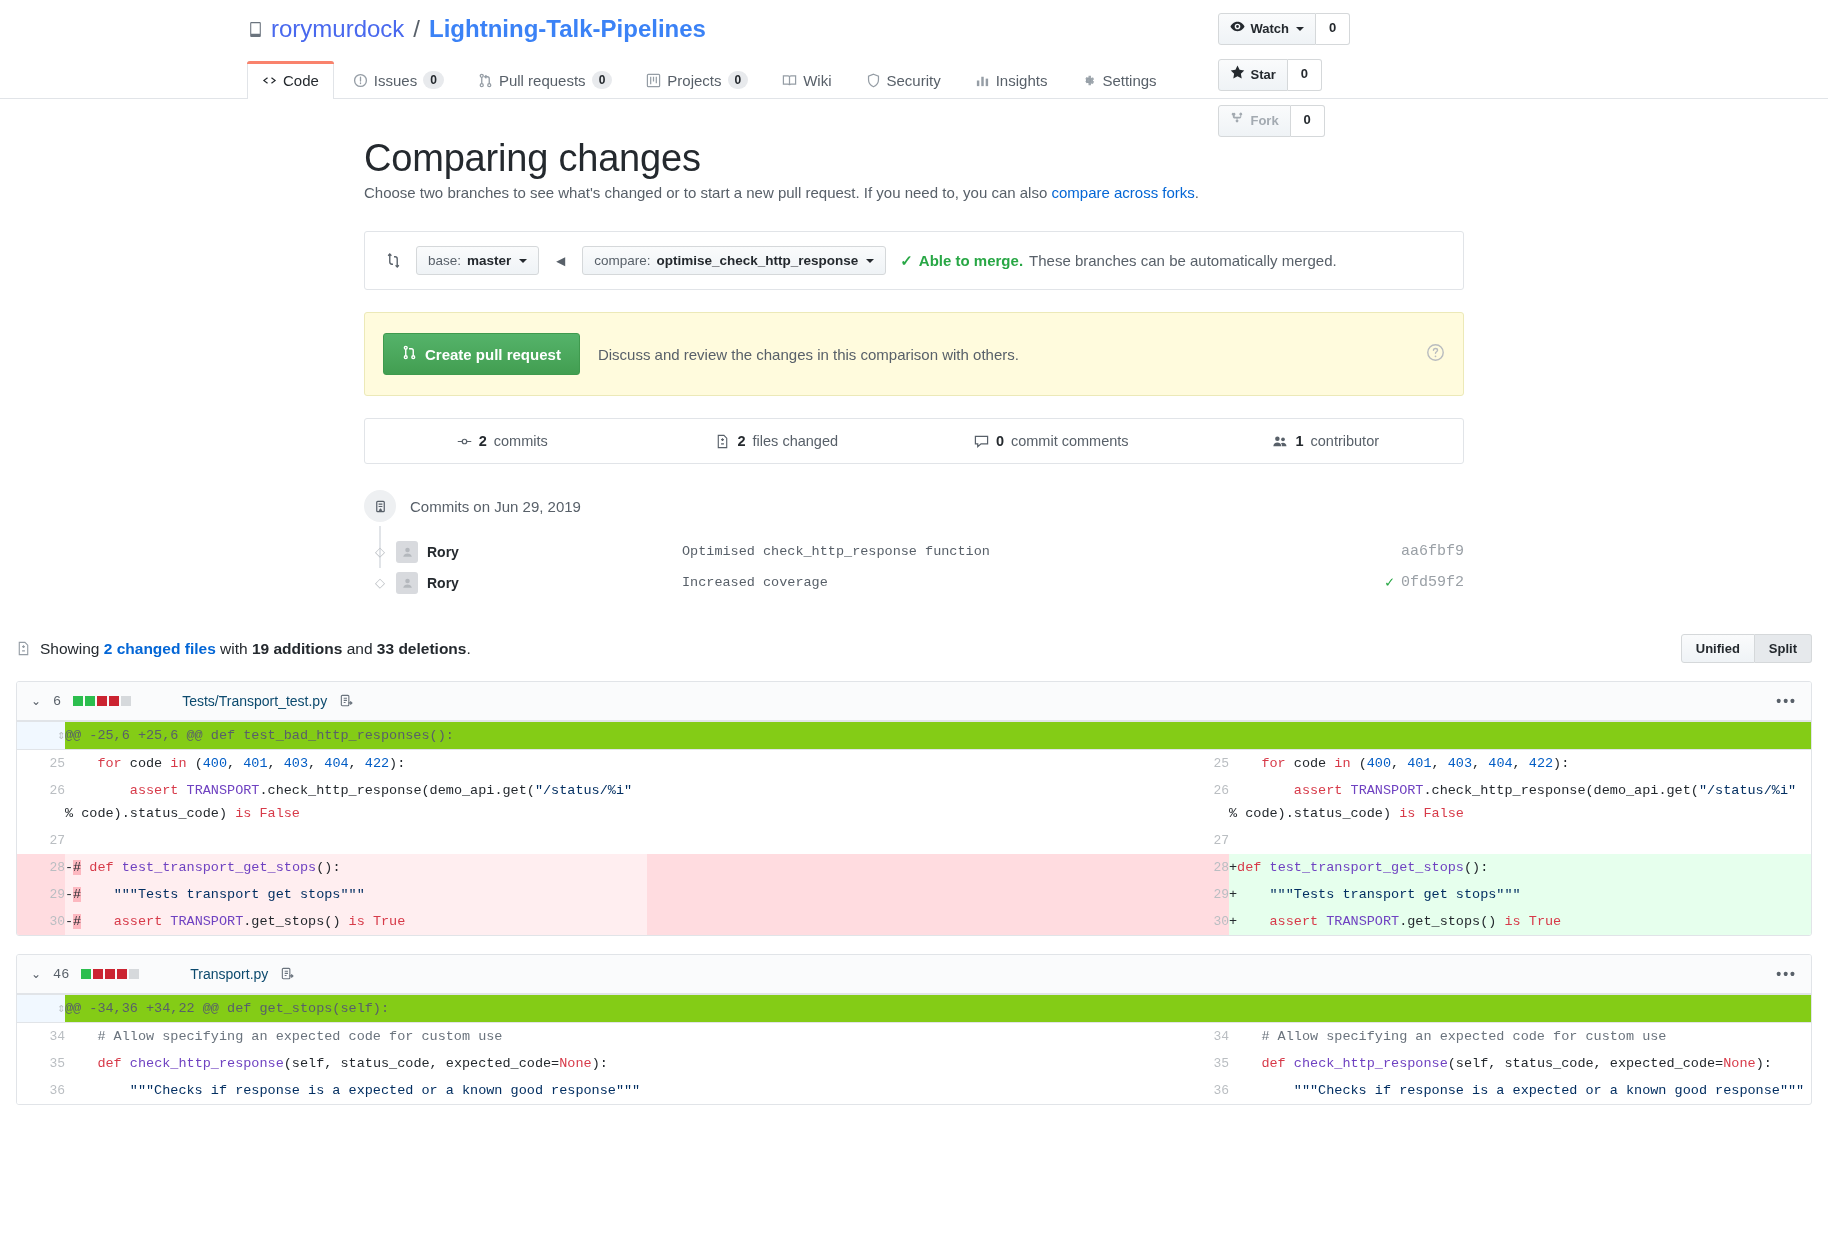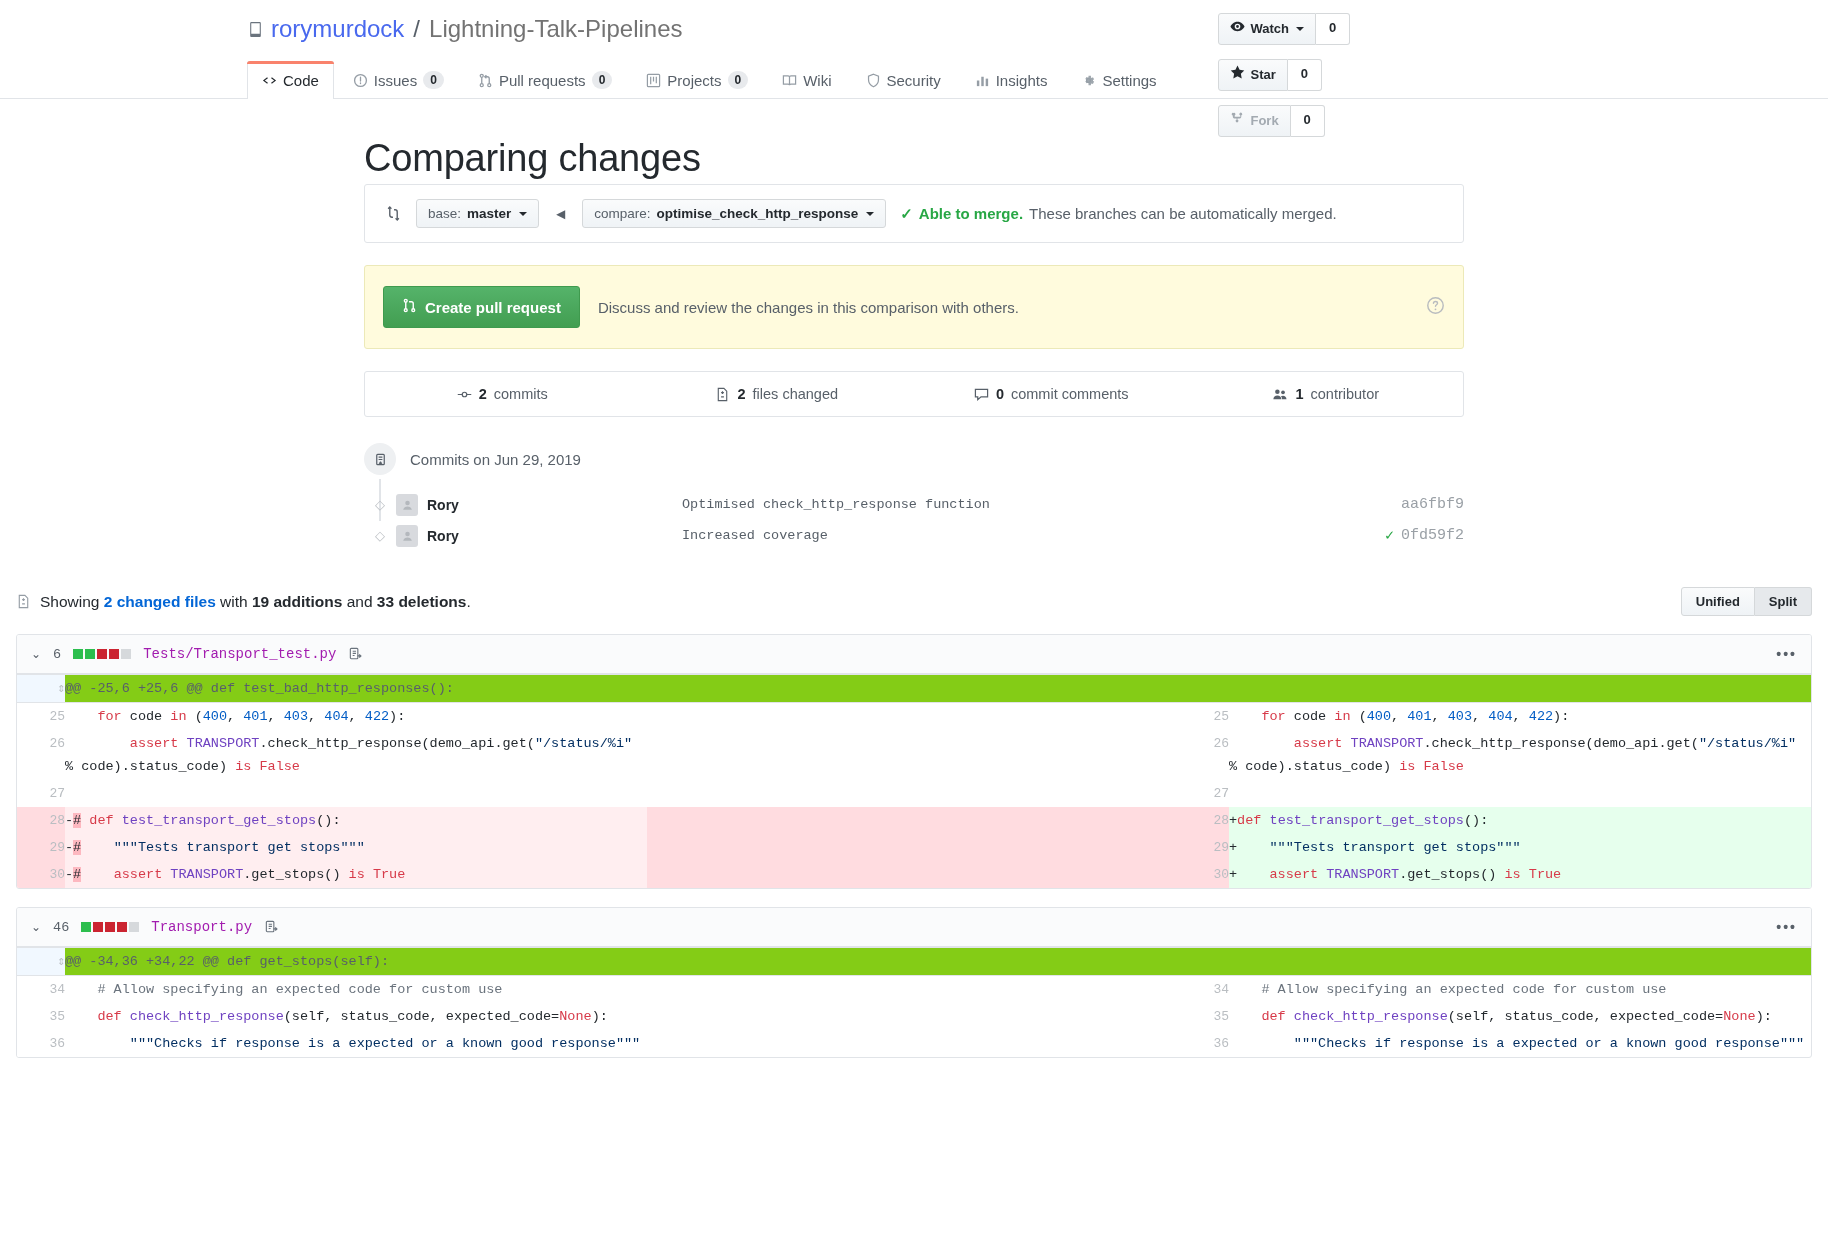--- a/index.html
+++ b/index.html
@@ -23,21 +23,21 @@
   .repo-title {
     margin-left:235px;
     font-size:24px;
     line-height:30px;
     display:flex; align-items:center; gap:7px;
     font-weight:400;
   }
   .repo-title .repo-icon { color:#6a737d; display:inline-flex; }
   .repo-owner { color:#4969ee; }
   .slash { color:#586069; margin:0 2px; }
-  .repo-name { color:#737373; font-weight:normal; }
+  .repo-name { color:#3b82f6; font-weight:bold; }
 
   .head-actions {
     position:absolute; right:478px; top:13px;
     display:flex; gap:14px;flex-direction:column;
   }
   .btn-group { display:flex; align-items:stretch; }
   .btn-group .gbtn {
     display:flex; align-items:center; gap:5px;
     font-size:13px; font-weight:bold; color:#24292e;
     background:linear-gradient(#fafbfc,#eff3f6);
@@ -175,21 +175,21 @@
     display:flex; align-items:center; gap:12px;
     padding:11px 14px; font-size:14px;
   }
   .chev { color:#586069; font-size:12px; }
   .dcount { color:#586069; font-family:"Liberation Mono", monospace; font-size:13.5px; }
   .dstat { display:flex; gap:2px; }
   .dstat i { width:10px;height:10px;display:block; }
   .dstat i.a { background:#2cbe4e; }
   .dstat i.d { background:#cb2431; }
   .dstat i.n { background:#d6d9dc; }
-  .dfname { font-family:Liberation Mono, monospace; font-size:14px; color:#a21caf; }
+  .dfname { font-family:Liberation Sans, sans-serif; font-size:14px; color:#0c4a6e;margin-left:39px; }
   .copy-icon { color:#6a737d; display:inline-flex; }
   .kebab { margin-left:auto; color:#586069; font-weight:bold; letter-spacing:2px; }
 
   table.diff { width:100%; border-collapse:collapse; table-layout:fixed;
                font-family:"Liberation Mono", monospace; font-size:13.5px; }
   table.diff td { vertical-align:top; padding:2px 0; line-height:23px; }
   td.ln { width:48px; text-align:right; padding-right:11px; color:#babec2;
           background:#fff; user-select:none; font-size:13px; }
   td.code { padding-left:9px; white-space:pre-wrap; word-break:break-word; }
   tr.hunk td { background:#84cc16; color:#586069; border-top:1px solid #e1e4e8; border-bottom:1px solid #e1e4e8;}
@@ -332,20 +332,23 @@
             <path d="M14 9.1l-1.2-.7a4.9 4.9 0 000-1l1.2-.7-1.3-2.2-1.2.7a4.9 4.9 0 00-.9-.5V3h-2.6v1.4c-.3.1-.6.3-.9.5l-1.2-.7L4.6 6.4l1.2.7a4.9 4.9 0 000 1l-1.2.7 1.3 2.2 1.2-.7c.3.2.6.4.9.5V13h2.6v-1.4c.3-.1.6-.3.9-.5l1.2.7z" opacity=".9"></path>
           </svg>
       </span>
       <span>Settings</span>
     </div>
   </div>
 </div>
 
 <div class="container">
   <h1 class="page-title">Comparing changes</h1>
+  <div class="subtitle">
+    <span>Choose two branches to see what's changed or to start a new pull request. If you need to, you can also </span><a>compare across forks</a><span>.</span>
+  </div>
 
   <div class="compare-bar">
     <span class="fork-icon">
       <svg width="17" height="17" viewBox="0 0 16 16" fill="none" stroke="currentColor" stroke-width="1.3">
           <path d="M4.5 2.5v7a2 2 0 002 2h1M11.5 13.5v-7a2 2 0 00-2-2h-1"></path>
           <path d="M3 3.6L4.5 2 6 3.6M10 12.4L11.5 14 13 12.4"></path>
         </svg>
     </span>
     <div class="branch-btn">
       <span>base: </span>

